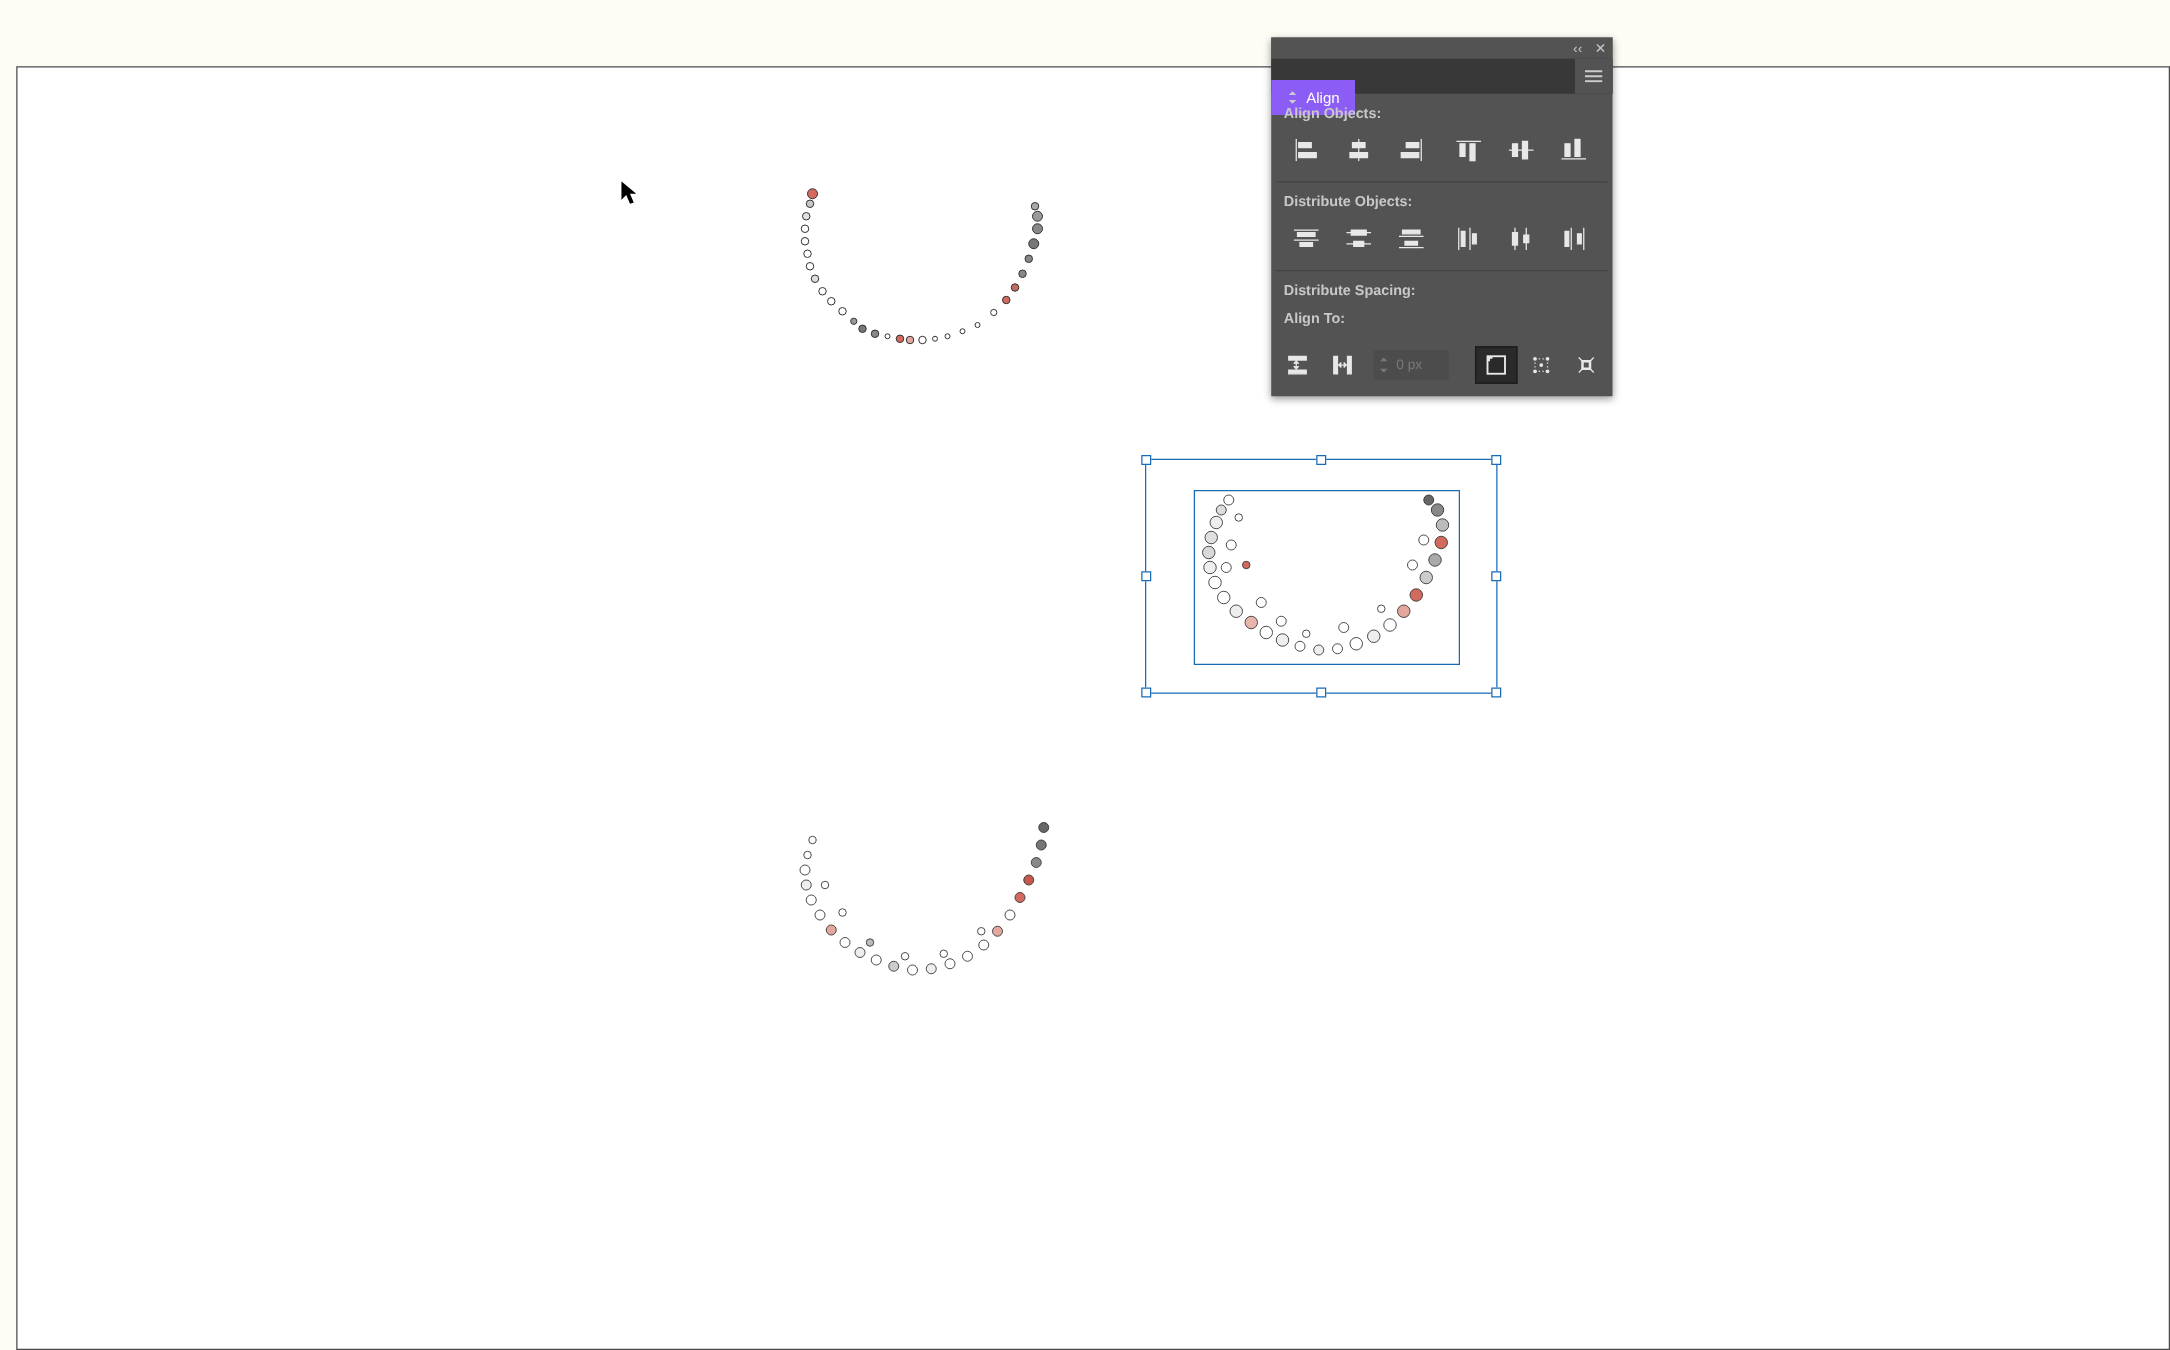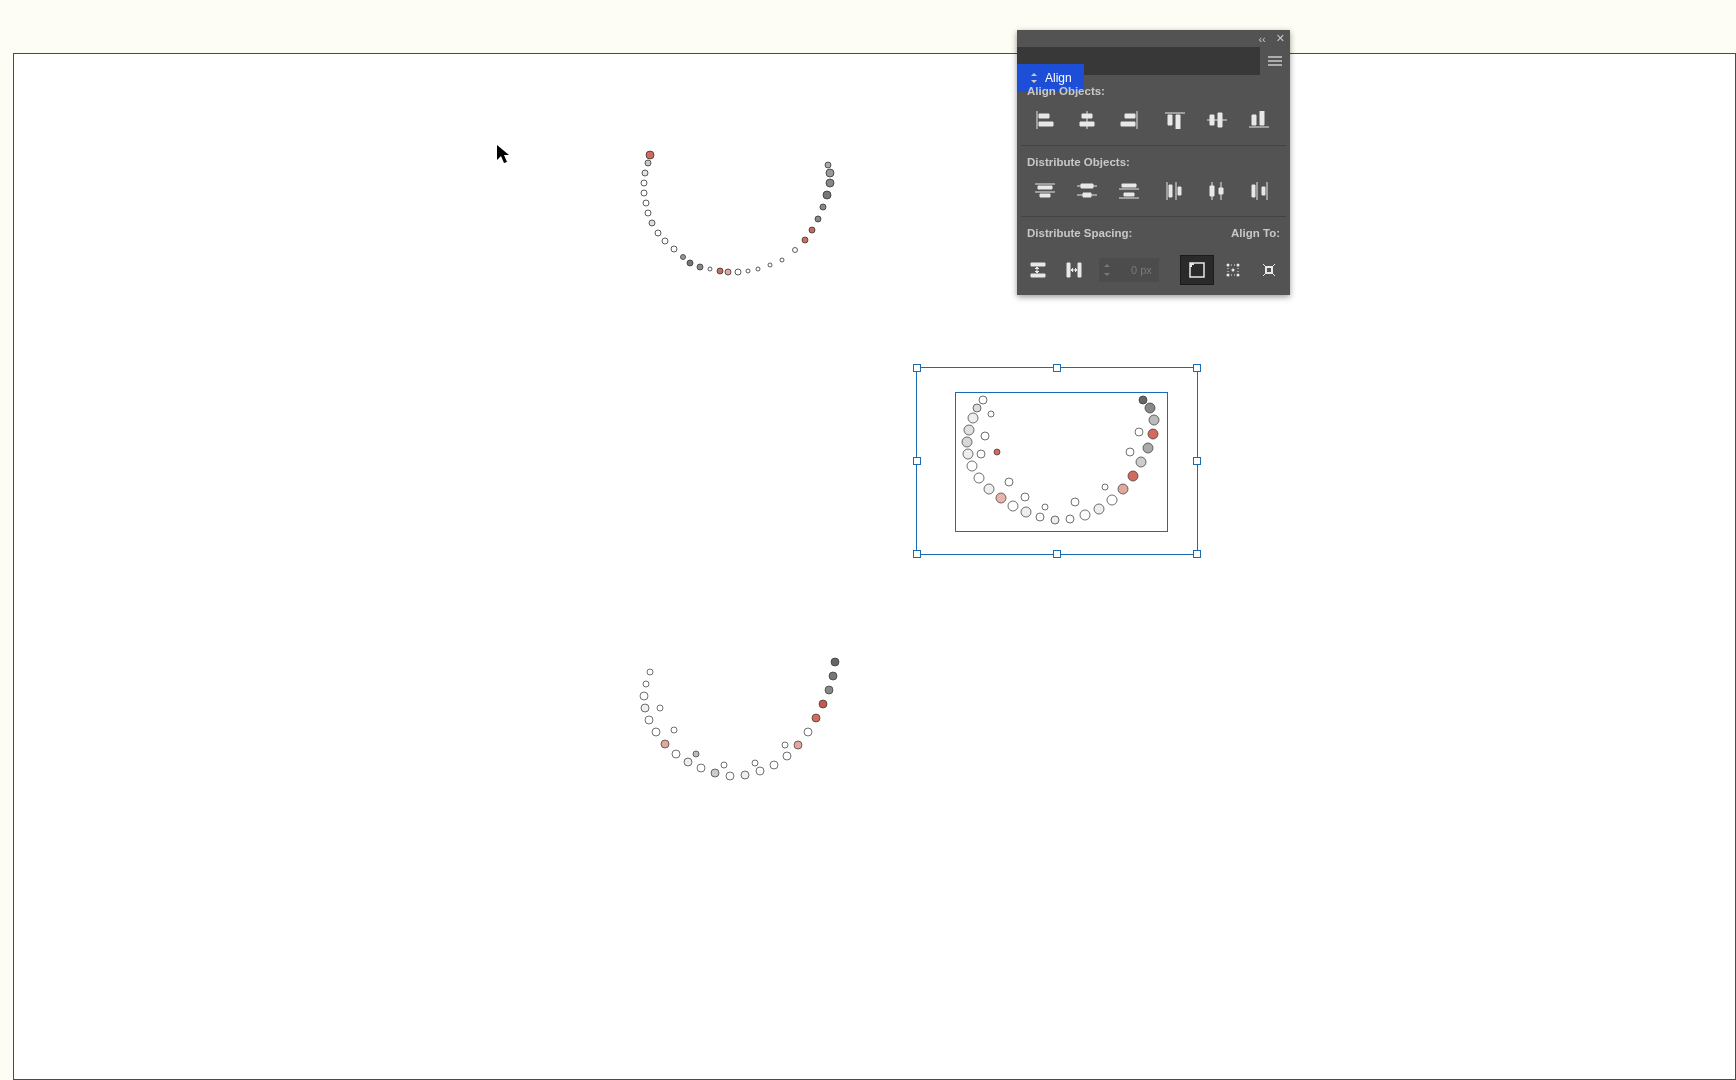--- a/index.html
+++ b/index.html
@@ -54,21 +54,21 @@
     background: #383838;
     height: 28px;
     padding-left: 0;
   }
   .tab {
     display: flex;
     align-items: center;
     gap: 6px;
     padding: 0 12px;
     height: 100%;
-    background: #1d4ed8;
+    background: #8b5cf6;
     color: #fff;
     font-size: 12px;
     margin-top: 34px;
   }
   .panel-menu {
     margin-left: auto;
     padding: 0 8px;
     color: #d0d0d0;
     cursor: pointer;
     background:#535353;
@@ -101,21 +101,21 @@
   }
   .icon-btn.active { background: #2a2a2a; border:1px solid #1a1a1a; }
   .divider { height:1px; background:#434343; margin: 0 4px; }
   .bottom-row {
     display:flex;
     padding: 6px 4px 10px 4px;
     align-items:center;
   }
   .spacing-group { display:flex; align-items:center; gap:2px; }
   .spacing-input {
-    display:flex; align-items:center; gap:20px;
+    display:flex; align-items:center; gap:6px;
     background:#4a4a4a; width:60px; height:24px;
     padding:0 4px; margin-left:6px;
     color:#8a8a8a; font-size:11px;
     opacity:0.7;
   }
   .alignto-group { margin-left:auto; display:flex; gap:2px; }
   .alignto-group .icon-btn { width:34px; height:30px; }
 
   
   .selection {
@@ -374,21 +374,21 @@
         <div class="icon-btn">
             <svg width="20" height="18">
               <path d="M8 0 V18 M3 3 H6 V15 H3 Z M18 0 V18 M13 5 H16 V13 H13 Z" fill="#e8e8e8" stroke="#e8e8e8"></path>
             </svg>
           </div>
       </div>
     </div>
   </div>
   <div class="divider"></div>
 
-  <div class="section" style="display:flex;">
+  <div class="section" style="display:flex;flex-direction:column;">
     <div style="flex:1">
       <div class="section-label">Distribute Spacing:</div>
     </div>
     <div>
       <div class="section-label">Align To:</div>
     </div>
   </div>
   <div class="bottom-row">
     <div class="spacing-group">
       <div class="icon-btn" style="width:34px">

